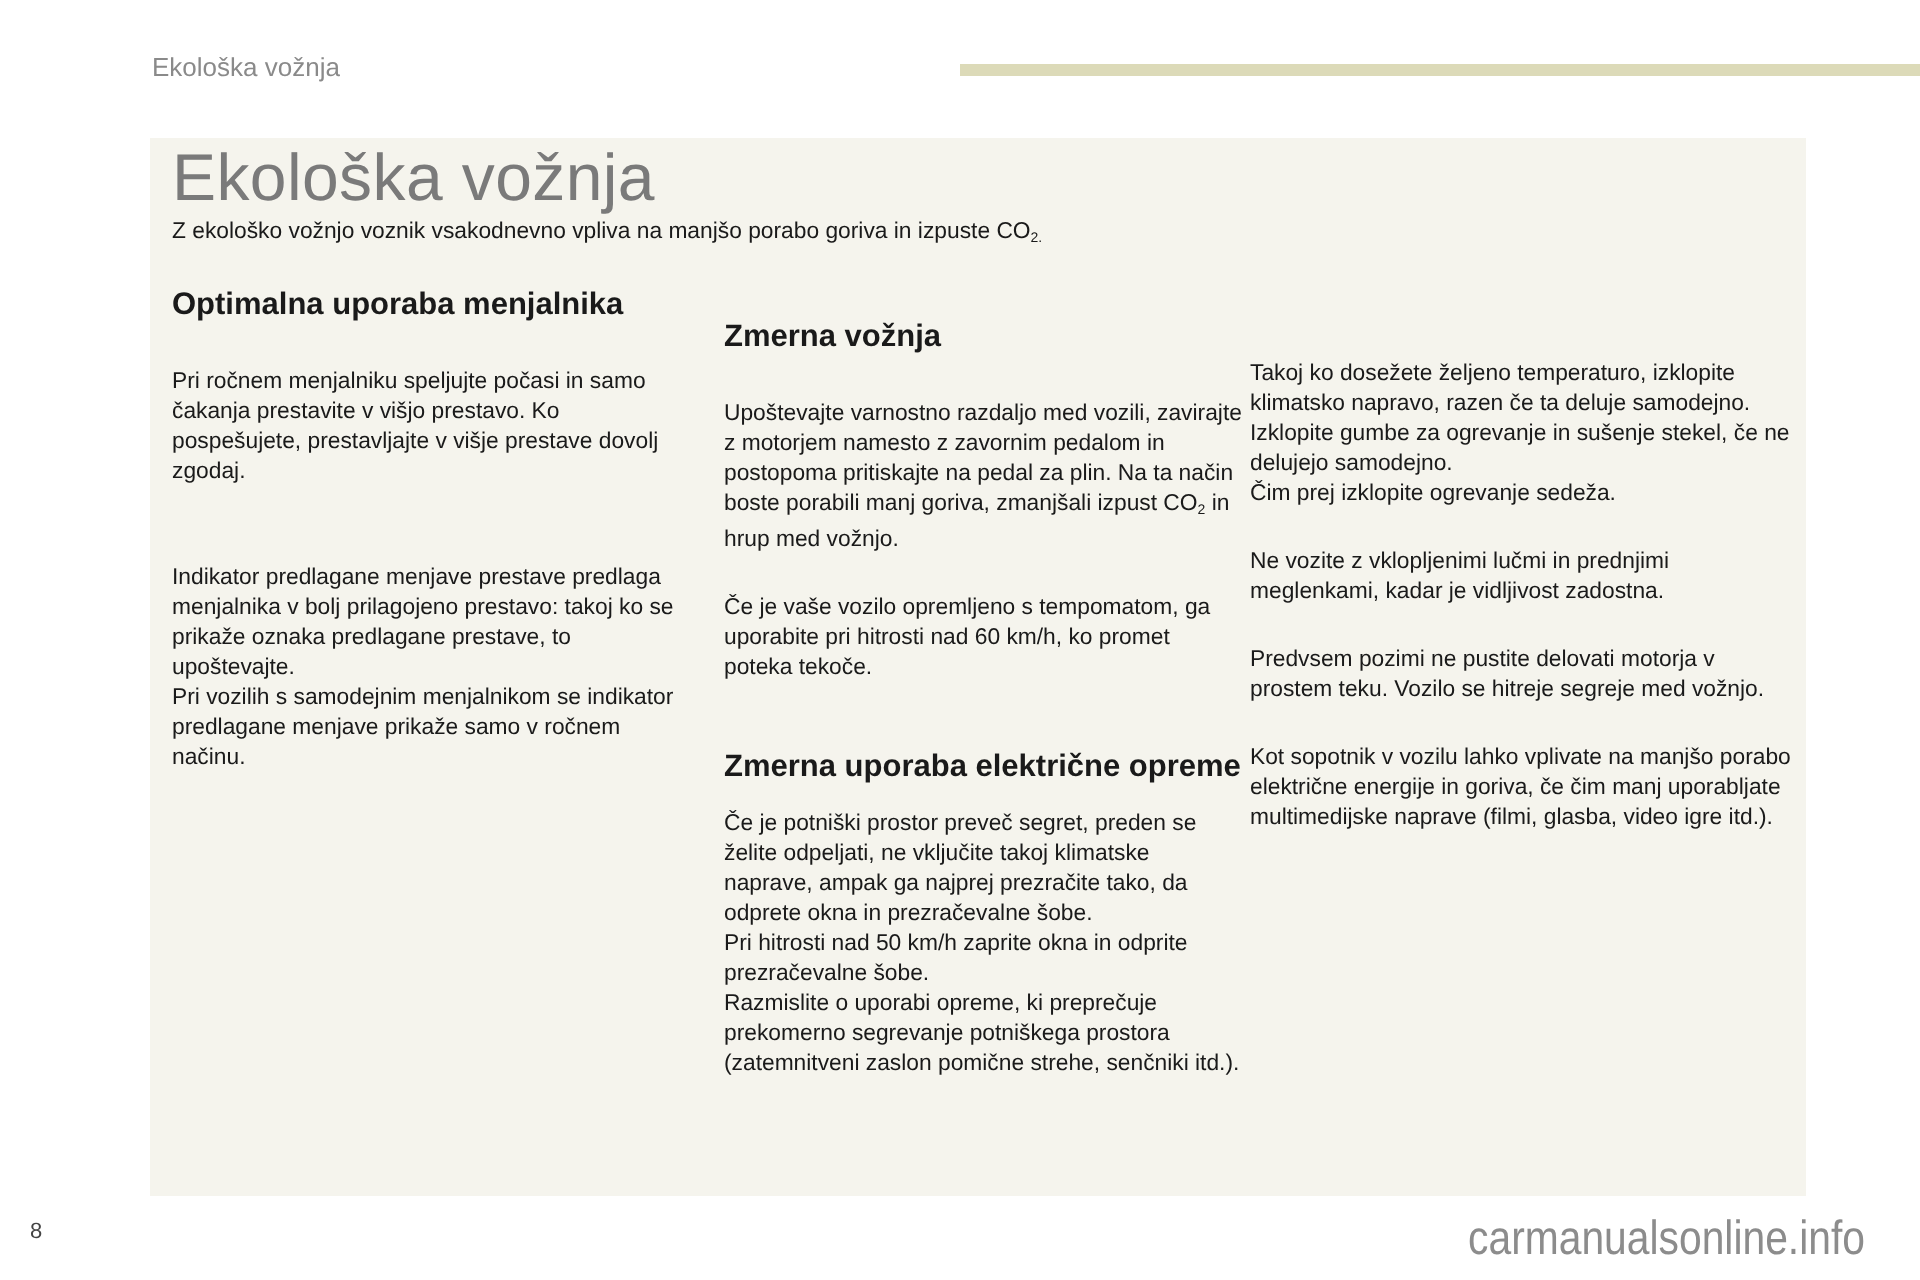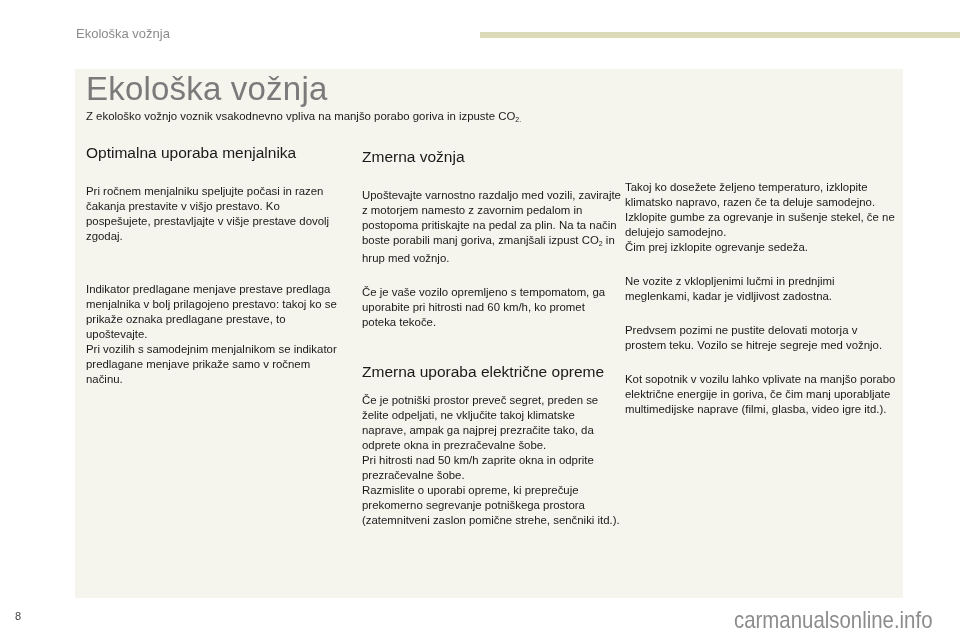--- a/index.html
+++ b/index.html
@@ -17,45 +17,45 @@
     position:absolute; left:75px; top:69px; width:828px; height:529px; background:#f5f4ed;
   }
   .page-title {
     position:absolute; left:86px; top:70px; font-size:33px; color:#7a7a7a; letter-spacing:0.2px;
   }
   .intro {
     position:absolute; left:86px; top:110px; font-size:11.4px; color:#1a1a1a; white-space:nowrap;
   }
   sub { font-size:7px; vertical-align:-2px; }
   .col { position:absolute; font-size:11.4px; line-height:15px; }
-  .col h2 { margin:0; font-size:15.5px; font-weight:normal; line-height:18px; color:#1a1a1a; }
+  .col h2 { margin:0; font-size:15.5px; font-weight:bold; line-height:18px; color:#1a1a1a; }
   .col p { margin:0; }
   .c1 { left:86px; top:144px; width:260px; }
-  .c2 { left:362px; top:148px; width:260px; }
+  .c2 { left:362px; top:160px; width:260px; }
   .c3 { left:625px; top:180px; width:275px; }
   .gap-h { height:22px; }
   .gap-p { height:19px; }
   .page-number { position:absolute; left:15px; top:610px; font-size:11px; color:#444; }
   .watermark { position:absolute; right:28px; top:606px; font-size:24px; color:#8c8c8c; font-family:"Liberation Sans", sans-serif; transform:scaleX(0.85); transform-origin:right; }
 </style>
 </head>
 <body>
 
 <div class="running-head">Ekološka vožnja</div>
 <div class="head-bar"></div>
 
 <div class="panel"></div>
 
 <div class="page-title">Ekološka vožnja</div>
 <div class="intro"><span>Z ekološko vožnjo voznik vsakodnevno vpliva na manjšo porabo goriva in izpuste CO</span><sub>2.</sub></div>
 
 <div class="col c1">
   <h2>Optimalna uporaba menjalnika</h2>
   <div class="gap-h"></div>
-  <p>Pri ročnem menjalniku speljujte počasi in razen čakanja prestavite v višjo prestavo. Ko pospešujete, prestavljajte v višje prestave dovolj zgodaj.</p>
+  <p>Pri ročnem menjalniku speljujte počasi in samo čakanja prestavite v višjo prestavo. Ko pospešujete, prestavljajte v višje prestave dovolj zgodaj.</p>
   <div class="gap-p"></div>
   <div class="gap-p"></div>
   <p>Indikator predlagane menjave prestave predlaga menjalnika v bolj prilagojeno prestavo: takoj ko se prikaže oznaka predlagane prestave, to upoštevajte.</p>
   <p>Pri vozilih s samodejnim menjalnikom se indikator predlagane menjave prikaže samo v ročnem načinu.</p>
 </div>
 
 <div class="col c2">
   <h2>Zmerna vožnja</h2>
   <div class="gap-h"></div>
   <p><span>Upoštevajte varnostno razdaljo med vozili, zavirajte z motorjem namesto z zavornim pedalom in postopoma pritiskajte na pedal za plin. Na ta način boste porabili manj goriva, zmanjšali izpust CO</span><sub>2</sub><span> in hrup med vožnjo.</span></p>

